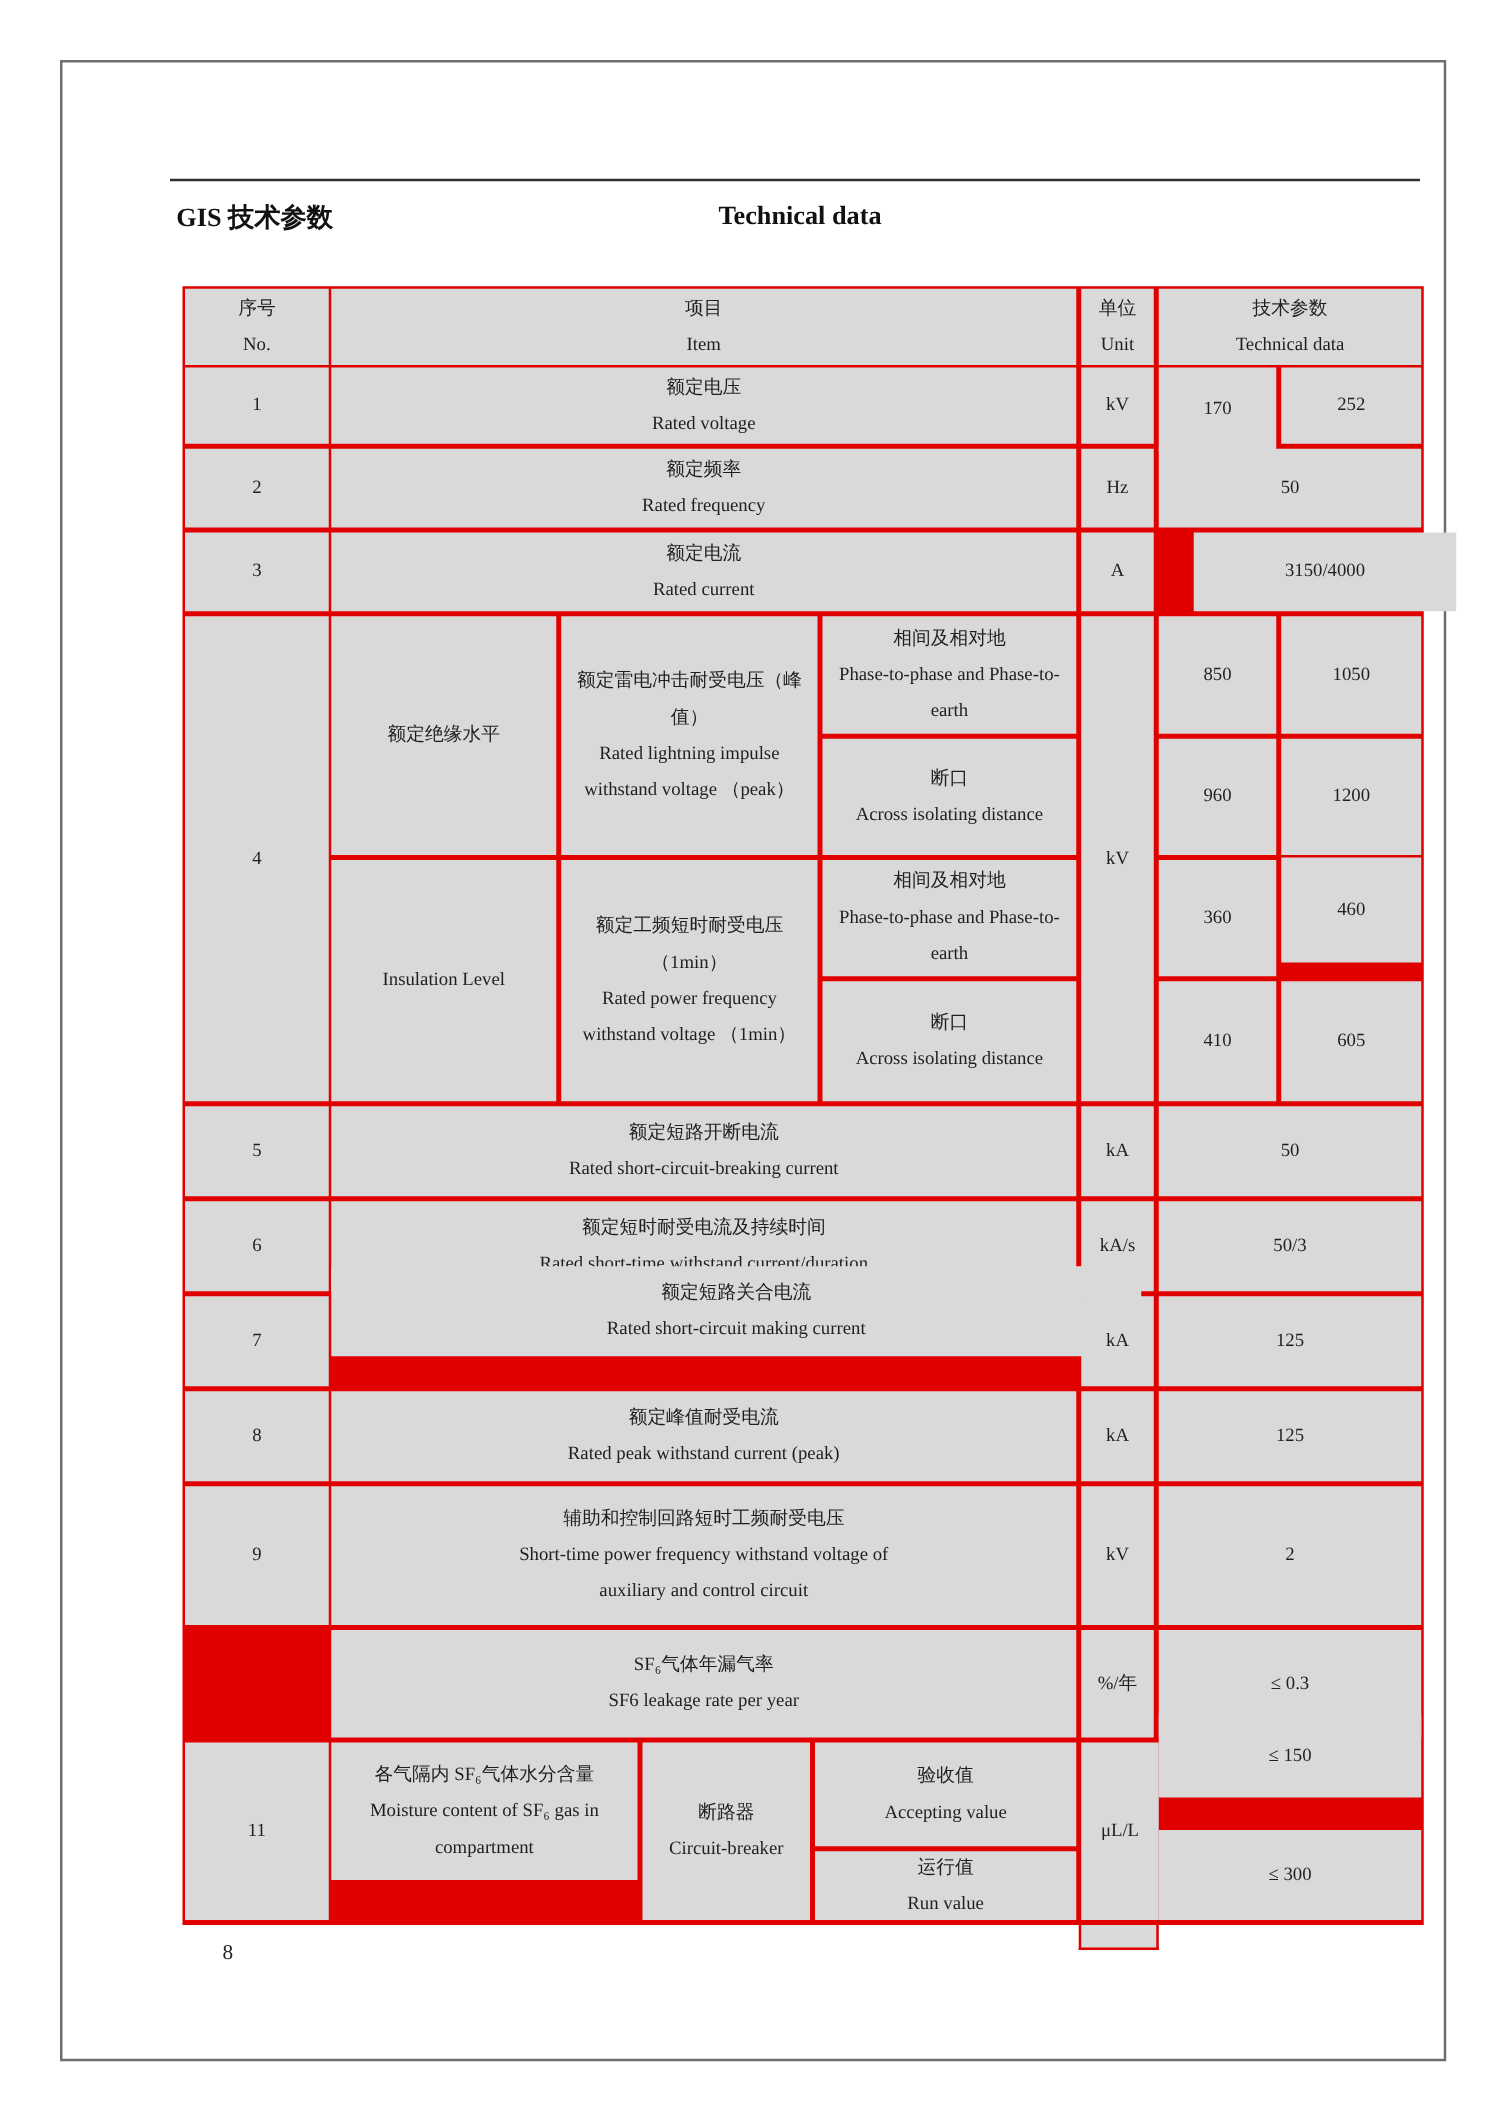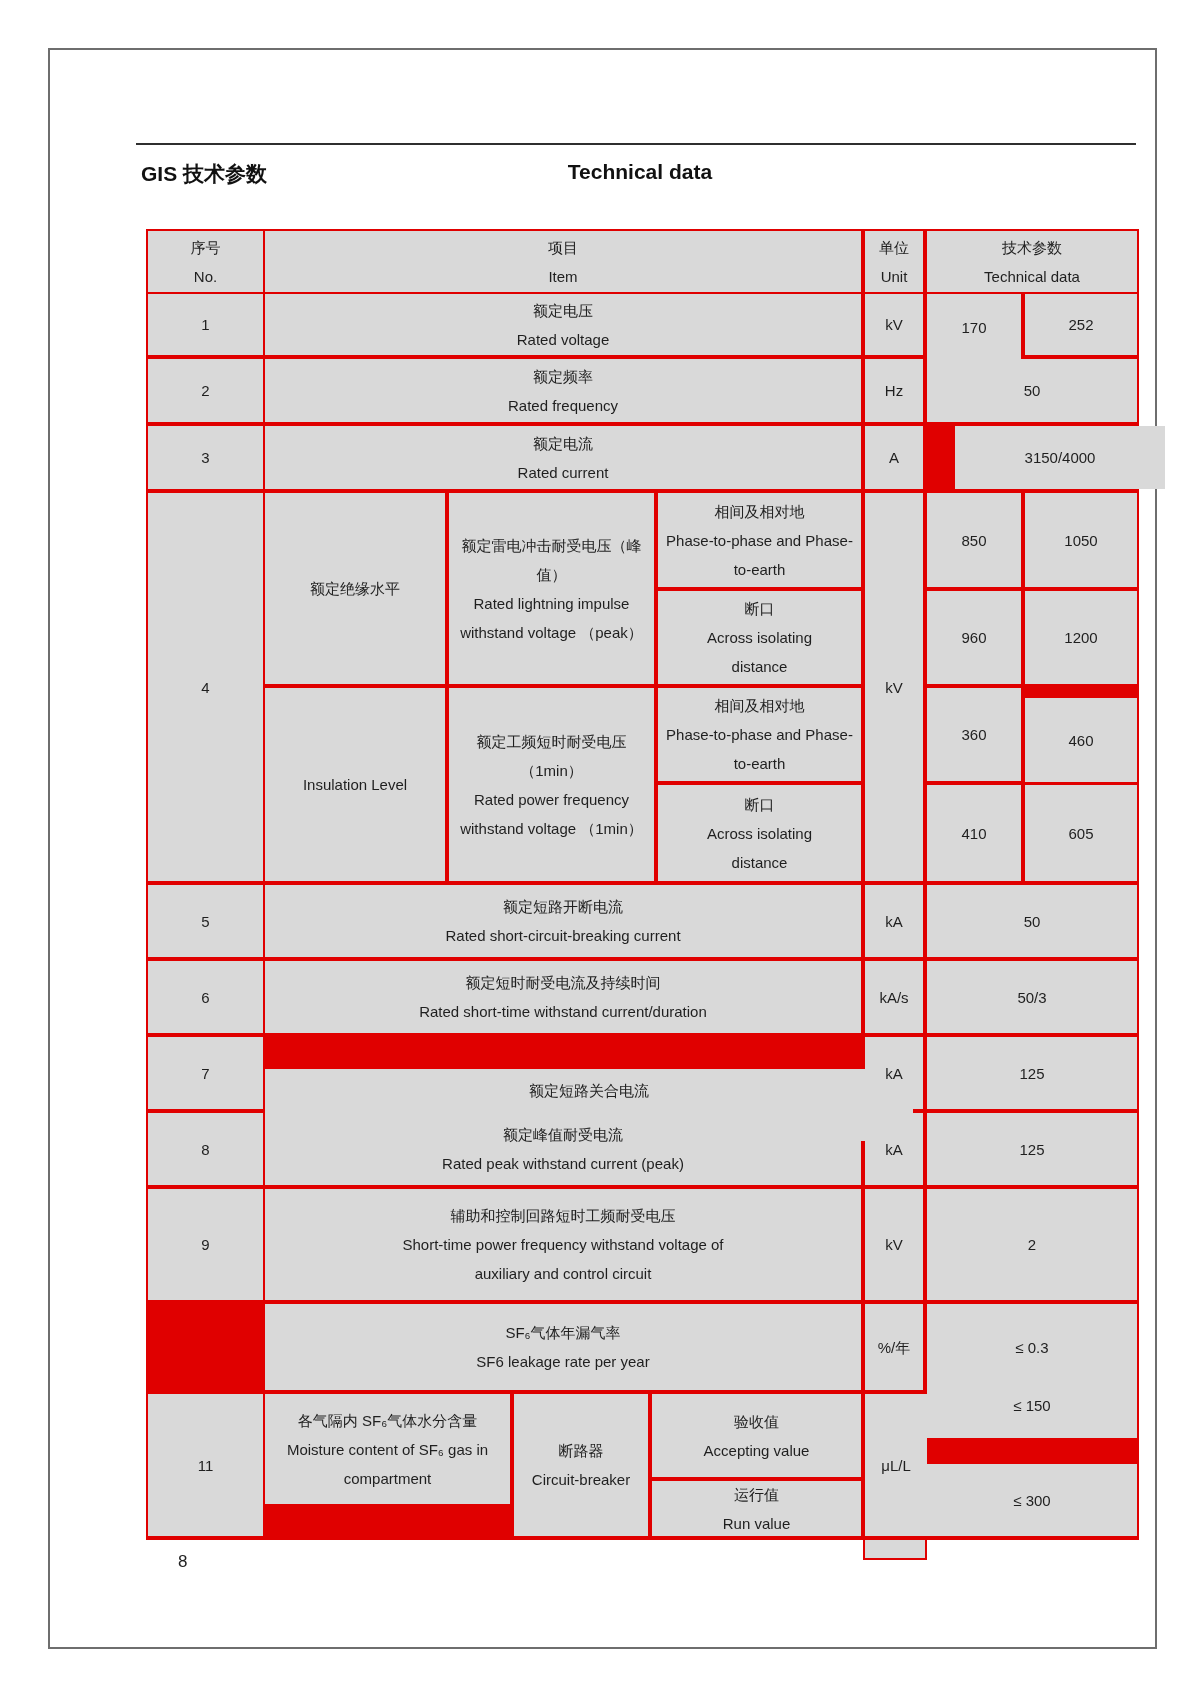--- a/index.html
+++ b/index.html
@@ -1,17 +1,17 @@
 <!DOCTYPE html>
 <html><head>
 <meta charset="utf-8">
 <style>
   html,body{margin:0;padding:0;background:#ffffff;}
   #page{position:relative;width:1200px;height:1697px;background:#ffffff;overflow:hidden;
-        font-family:Liberation Sans, sans-serif;color:#1f1f1f;}
+        font-family:Liberation Serif, serif;color:#1f1f1f;}
   #frame{position:absolute;left:48px;top:48px;width:1105px;height:1597px;border:2px solid #6e6e6e;}
   #rule{position:absolute;left:136px;top:143px;width:1000px;height:2px;background:#2f2f2f;}
   .title{position:absolute;top:160px;font-size:21px;font-weight:bold;color:#111;}
   #title-zh{left:141px;}
   #title-en{left:520px;width:240px;text-align:center;}
   #tbl{position:absolute;left:146px;top:229px;width:993px;height:1311px;background:#e00000;}
   .c{position:absolute;background:#d9d9d9;display:flex;flex-direction:column;align-items:center;
      justify-content:center;text-align:center;font-size:15px;line-height:29px;padding:0;box-sizing:border-box;}
   .c span{display:block;padding:0 8px;}
   .w135 span.en{max-width:150px;}
@@ -103,42 +103,42 @@
       <span class="en">Across isolating distance</span>
     </div>
 
     <div class="c" style="left:719px;top:264px;width:58px;height:388px">kV</div>
 
     <div class="c" style="left:781px;top:264px;width:94px;height:94px">850</div>
     <div class="c" style="left:879px;top:264px;width:112px;height:94px">1050</div>
     <div class="c" style="left:781px;top:362px;width:94px;height:93px">960</div>
     <div class="c" style="left:879px;top:362px;width:112px;height:93px">1200</div>
     <div class="c" style="left:781px;top:459px;width:94px;height:93px">360</div>
-    <div class="c" style="left:879px;top:469px;width:112px;height:84px">460</div>
+    <div class="c" style="left:879px;top:457px;width:112px;height:84px">460</div>
     <div class="c" style="left:781px;top:556px;width:94px;height:96px">410</div>
     <div class="c" style="left:879px;top:556px;width:112px;height:96px">605</div>
 
     <div class="c" style="left:2px;top:656px;width:115px;height:72px">5</div>
     <div class="c" style="left:119px;top:656px;width:596px;height:72px">
       <span>额定短路开断电流</span>
       <span>Rated short-circuit-breaking current</span>
     </div>
     <div class="c" style="left:719px;top:656px;width:58px;height:72px">kA</div>
     <div class="c" style="left:781px;top:656px;width:210px;height:72px">50</div>
 
     <div class="c" style="left:2px;top:732px;width:115px;height:72px">6</div>
     <div class="c" style="left:119px;top:732px;width:596px;height:72px">
       <span>额定短时耐受电流及持续时间</span>
       <span>Rated short-time withstand current/duration</span>
     </div>
     <div class="c" style="left:719px;top:732px;width:58px;height:72px">kA/s</div>
     <div class="c" style="left:781px;top:732px;width:210px;height:72px">50/3</div>
 
     <div class="c" style="left:2px;top:808px;width:115px;height:72px">7</div>
-    <div class="c" style="left:119px;top:840px;width:648px;height:72px">
+    <div class="c" style="left:119px;top:784px;width:648px;height:72px">
       <span>额定短路关合电流</span>
       <span>Rated short-circuit making current</span>
     </div>
     <div class="c" style="left:719px;top:808px;width:58px;height:72px">kA</div>
     <div class="c" style="left:781px;top:808px;width:210px;height:72px">125</div>
 
     <div class="c" style="left:2px;top:884px;width:115px;height:72px">8</div>
     <div class="c" style="left:119px;top:884px;width:596px;height:72px">
       <span>额定峰值耐受电流</span>
       <span>Rated peak withstand current (peak)</span>

